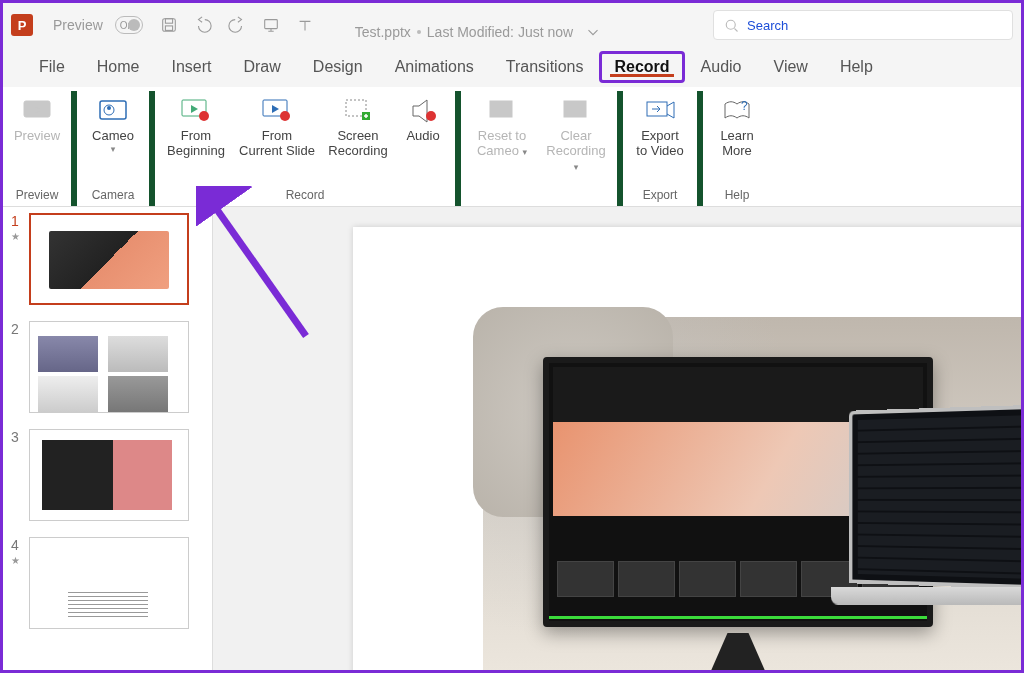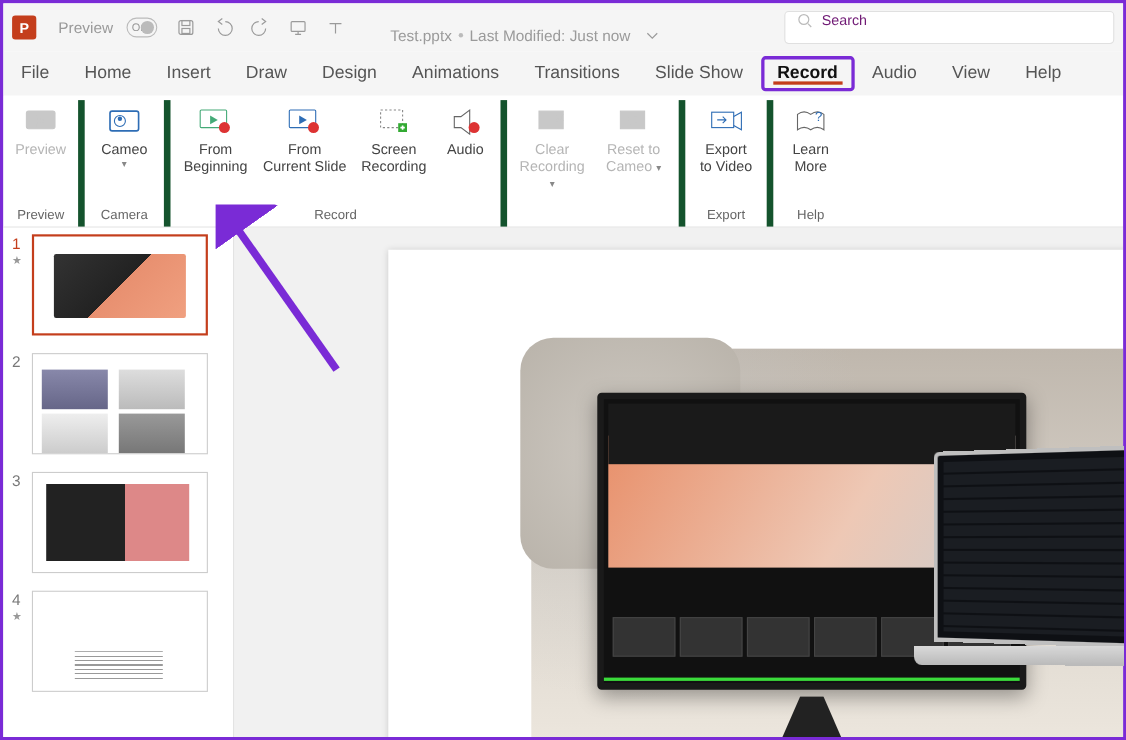--- a/index.html
+++ b/index.html
@@ -54,32 +54,32 @@
   .qat-icon { width:20px; height:20px; display:flex; align-items:center; justify-content:center; color:#9a9a9a; margin:0 4px;}
   .qat-icon svg { width:18px; height:18px; stroke:#9a9a9a; fill:none; stroke-width:1.2;}
   .title-center { flex:0 0 auto; margin-left:30px; display:flex; align-items:center; gap:6px; font-size:14px;margin-top:14px;}
   .title-center .dot { width:4px;height:4px;border-radius:50%;background:#bbb;}
   .search-box {
     margin-left:auto;
     width:300px; height:30px;
     background:#fff;
     border:1px solid #e0e0e0;
     border-radius:4px;
-    display:flex; align-items:flex-start;
+    display:flex; align-items:center;
     padding:0 10px;
-    color:#701a75;
+    color:#1d4ed8;
     gap:8px;
   }
   .search-box svg{width:15px;height:15px;stroke:#bbb;fill:none;stroke-width:1.5;}
   
   .tabs {
     height: 40px;
     background:#f5f5f5;
     display:flex; align-items:center;
-    padding: 0 0;
+    padding: 0 20px;
     gap: 0;
     font-size: 16px;
     color:#555;
   }
   .tab { padding: 6px 16px; cursor:default; }
   .tab.record {
     border: 3px solid #7a2bd6;
     border-radius: 4px;
     color:#111;
     font-weight:600;
@@ -299,21 +299,20 @@
 </div>
 
 <div class="tabs">
   <div class="tab">File</div>
   <div class="tab">Home</div>
   <div class="tab">Insert</div>
   <div class="tab">Draw</div>
   <div class="tab">Design</div>
   <div class="tab">Animations</div>
   <div class="tab">Transitions</div>
-  <div class="tab">Slide Show</div>
   <div class="tab record">Record</div>
   <div class="tab">Audio</div>
   <div class="tab">View</div>
   <div class="tab">Help</div>
 </div>
 
 <div class="ribbon">
 
   <div class="group">
     <div class="group-body">
@@ -394,35 +393,35 @@
     </div>
     <div class="group-label">Record</div>
   </div>
 
   <div class="group">
     <div class="group-body">
       <div class="rbtn disabled">
         <span class="ic">
           <svg viewBox="0 0 32 28">
               <rect x="4" y="5" width="22" height="16" fill="none" stroke="#c8c8c8"></rect>
+              <circle cx="15" cy="13" r="4" fill="none" stroke="#c8c8c8"></circle>
+            </svg>
+        </span>
+        <span>Reset to</span>
+        <span><span>Cameo</span> <span class="chev">▾</span></span>
+      </div>
+      <div class="rbtn disabled">
+        <span class="ic">
+          <svg viewBox="0 0 32 28">
+              <rect x="4" y="5" width="22" height="16" fill="none" stroke="#c8c8c8"></rect>
               <path d="M20 8l6 6M26 8l-6 6" stroke="#c8c8c8"></path>
             </svg>
         </span>
         <span>Clear</span>
         <span><span>Recording</span> <span class="chev">▾</span></span>
-      </div>
-      <div class="rbtn disabled">
-        <span class="ic">
-          <svg viewBox="0 0 32 28">
-              <rect x="4" y="5" width="22" height="16" fill="none" stroke="#c8c8c8"></rect>
-              <circle cx="15" cy="13" r="4" fill="none" stroke="#c8c8c8"></circle>
-            </svg>
-        </span>
-        <span>Reset to</span>
-        <span><span>Cameo</span> <span class="chev">▾</span></span>
       </div>
     </div>
   </div>
 
   <div class="group">
     <div class="group-body">
       <div class="rbtn" style="width:62px">
         <span class="ic">
           <svg viewBox="0 0 32 28">
               <rect x="3" y="6" width="20" height="14" fill="none" stroke="#2e6db5"></rect>

